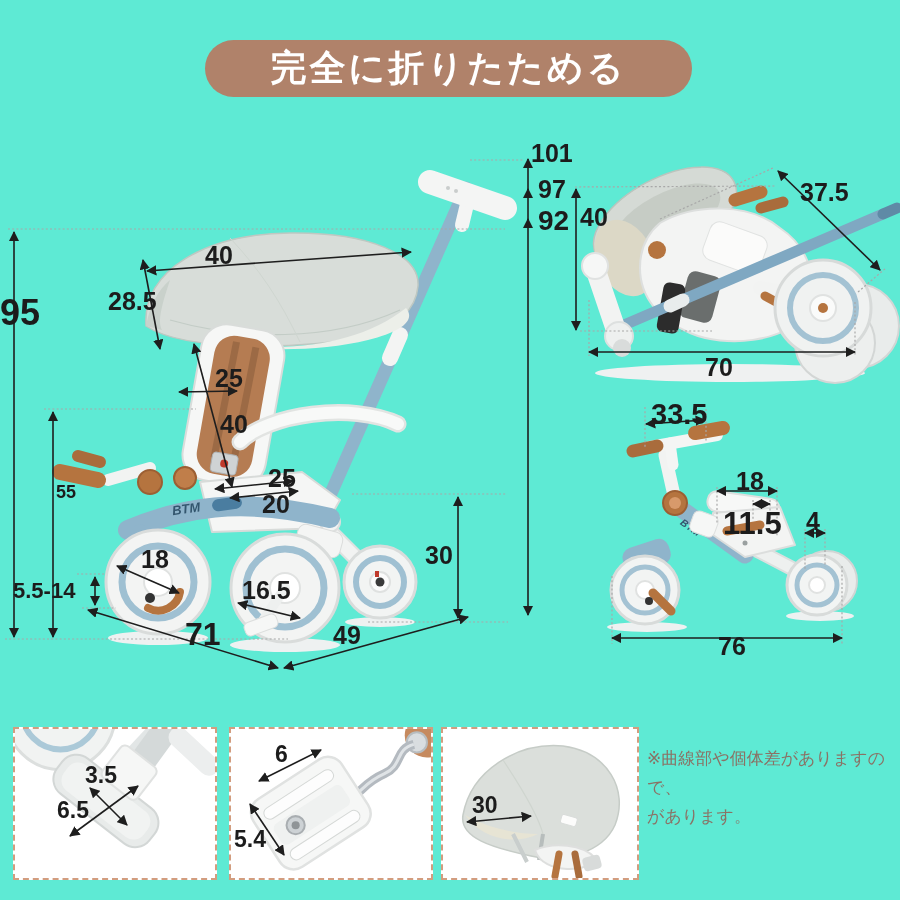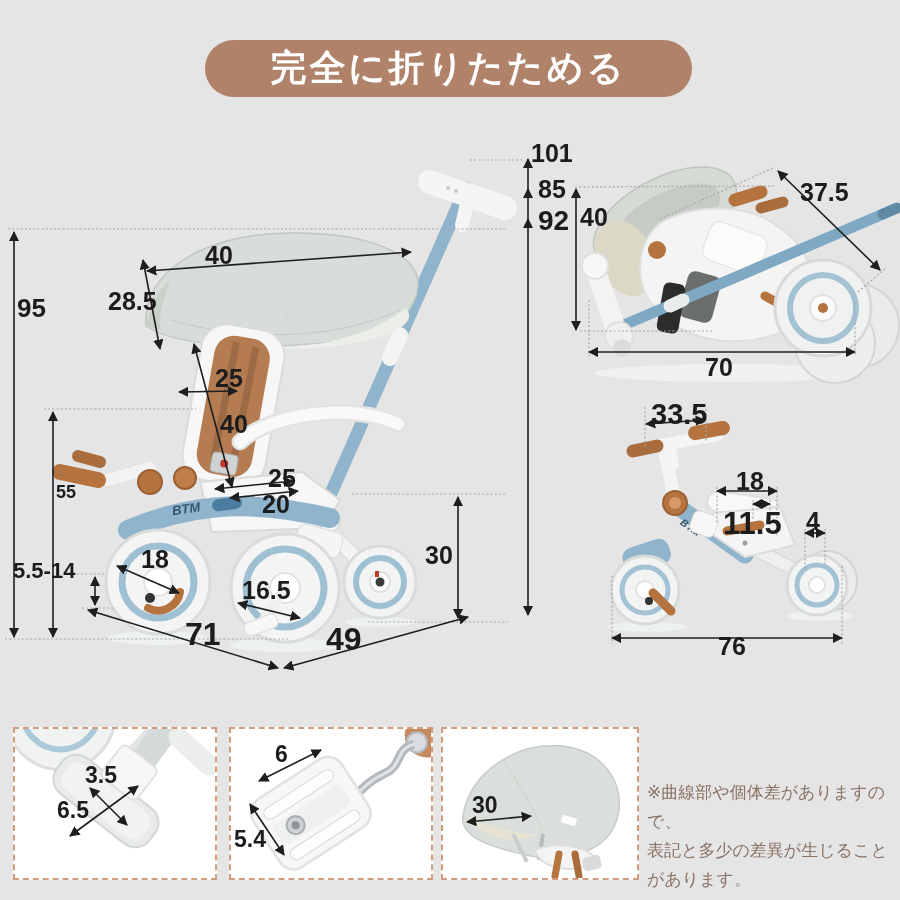--- a/index.html
+++ b/index.html
@@ -1,27 +1,27 @@
 <!DOCTYPE html>
 <html><head>
 <meta charset="utf-8">
 <style>
   html,body{margin:0;padding:0;background:#fff;}
-  .canvas{position:relative;width:900px;height:900px;background:#e5e5e5;overflow:hidden;
+  .canvas{position:relative;width:900px;height:900px;background:#5eead4;overflow:hidden;
           font-family:"Liberation Sans","DejaVu Sans",sans-serif;}
   .banner{position:absolute;left:205px;top:40px;width:487px;height:57px;border-radius:29px;
           background:#b0826a;display:flex;align-items:center;justify-content:center;}
   .banner span{color:#fff;font-size:36px;font-weight:700;letter-spacing:3px;}
   .art{position:absolute;}
   .overlay{position:absolute;left:0;top:0;width:900px;height:900px;pointer-events:none;z-index:40;}
   .dim{position:absolute;z-index:50;color:#1c1c1c;font-weight:600;line-height:1;white-space:nowrap;}
   .detail-box{position:absolute;width:200px;height:149px;border:2px dashed #d29d7f;background:#fff;z-index:5;}
   .detail-box svg{display:block;width:100%;height:100%;}
   .note{position:absolute;left:647px;top:744px;width:252px;z-index:10;
-        color:#8a7265;font-size:17px;line-height:29px;font-weight:500;margin-top:34px;}
+        color:#8a7265;font-size:17px;line-height:29px;font-weight:500;}
 </style>
 </head>
 <body>
 
 <div class="canvas">
 
   <div class="banner">
     <span>完全に折りたためる</span>
   </div>
 
@@ -276,50 +276,49 @@
       <line x1="805" y1="533" x2="825" y2="533" marker-start="url(#ah)" marker-end="url(#ah)"></line>
       <line x1="612" y1="638" x2="842" y2="638" marker-start="url(#ah)" marker-end="url(#ah)"></line>
       <line x1="90" y1="788" x2="127" y2="825" marker-start="url(#ah)" marker-end="url(#ah)"></line>
       <line x1="70" y1="836" x2="138" y2="786" marker-start="url(#ah)" marker-end="url(#ah)"></line>
       <line x1="259" y1="781" x2="321" y2="750" marker-start="url(#ah)" marker-end="url(#ah)"></line>
       <line x1="250" y1="804" x2="284" y2="855" marker-start="url(#ah)" marker-end="url(#ah)"></line>
       <line x1="467" y1="822" x2="531" y2="816" marker-start="url(#ah)" marker-end="url(#ah)"></line>
     </g>
   </svg>
 
-  <span class="dim" style="left:17px;top:295px;font-size:26px">95</span>
+  <span class="dim" style="left:0;top:295px;font-size:36px">95</span>
   <span class="dim" style="left:56px;top:483px;font-size:18px">55</span>
-  <span class="dim" style="left:13px;top:560px;font-size:22px">5.5-14</span>
+  <span class="dim" style="left:13px;top:580px;font-size:22px">5.5-14</span>
   <span class="dim" style="left:205px;top:243px;font-size:25px">40</span>
   <span class="dim" style="left:108px;top:289px;font-size:25px">28.5</span>
   <span class="dim" style="left:215px;top:366px;font-size:25px">25</span>
   <span class="dim" style="left:220px;top:412px;font-size:25px">40</span>
   <span class="dim" style="left:268px;top:466px;font-size:25px">25</span>
   <span class="dim" style="left:262px;top:492px;font-size:25px">20</span>
   <span class="dim" style="left:531px;top:141px;font-size:25px">101</span>
-  <span class="dim" style="left:538px;top:177px;font-size:25px">85</span>
+  <span class="dim" style="left:538px;top:177px;font-size:25px">97</span>
   <span class="dim" style="left:538px;top:207px;font-size:28px">92</span>
   <span class="dim" style="left:141px;top:547px;font-size:25px">18</span>
   <span class="dim" style="left:242px;top:578px;font-size:25px">16.5</span>
   <span class="dim" style="left:185px;top:618px;font-size:32px">71</span>
-  <span class="dim" style="left:326px;top:623px;font-size:32px">49</span>
+  <span class="dim" style="left:333px;top:623px;font-size:25px">49</span>
   <span class="dim" style="left:425px;top:543px;font-size:25px">30</span>
   <span class="dim" style="left:580px;top:205px;font-size:25px">40</span>
   <span class="dim" style="left:800px;top:180px;font-size:25px">37.5</span>
   <span class="dim" style="left:705px;top:355px;font-size:25px">70</span>
   <span class="dim" style="left:651px;top:400px;font-size:29px">33.5</span>
   <span class="dim" style="left:736px;top:469px;font-size:25px">18</span>
   <span class="dim" style="left:723px;top:508px;font-size:31px">11.5</span>
   <span class="dim" style="left:806px;top:509px;font-size:25px">4</span>
   <span class="dim" style="left:718px;top:634px;font-size:25px">76</span>
   <span class="dim" style="left:85px;top:764px;font-size:23px">3.5</span>
   <span class="dim" style="left:57px;top:799px;font-size:23px">6.5</span>
   <span class="dim" style="left:275px;top:743px;font-size:23px">6</span>
   <span class="dim" style="left:234px;top:828px;font-size:23px">5.4</span>
   <span class="dim" style="left:472px;top:794px;font-size:23px">30</span>
 
   <div class="note">
     <div>※曲線部や個体差がありますので、</div>
-    <div>表記と多少の差異が生じること</div>
     <div>があります。</div>
   </div>
 
 </div>
 
 </body></html>

